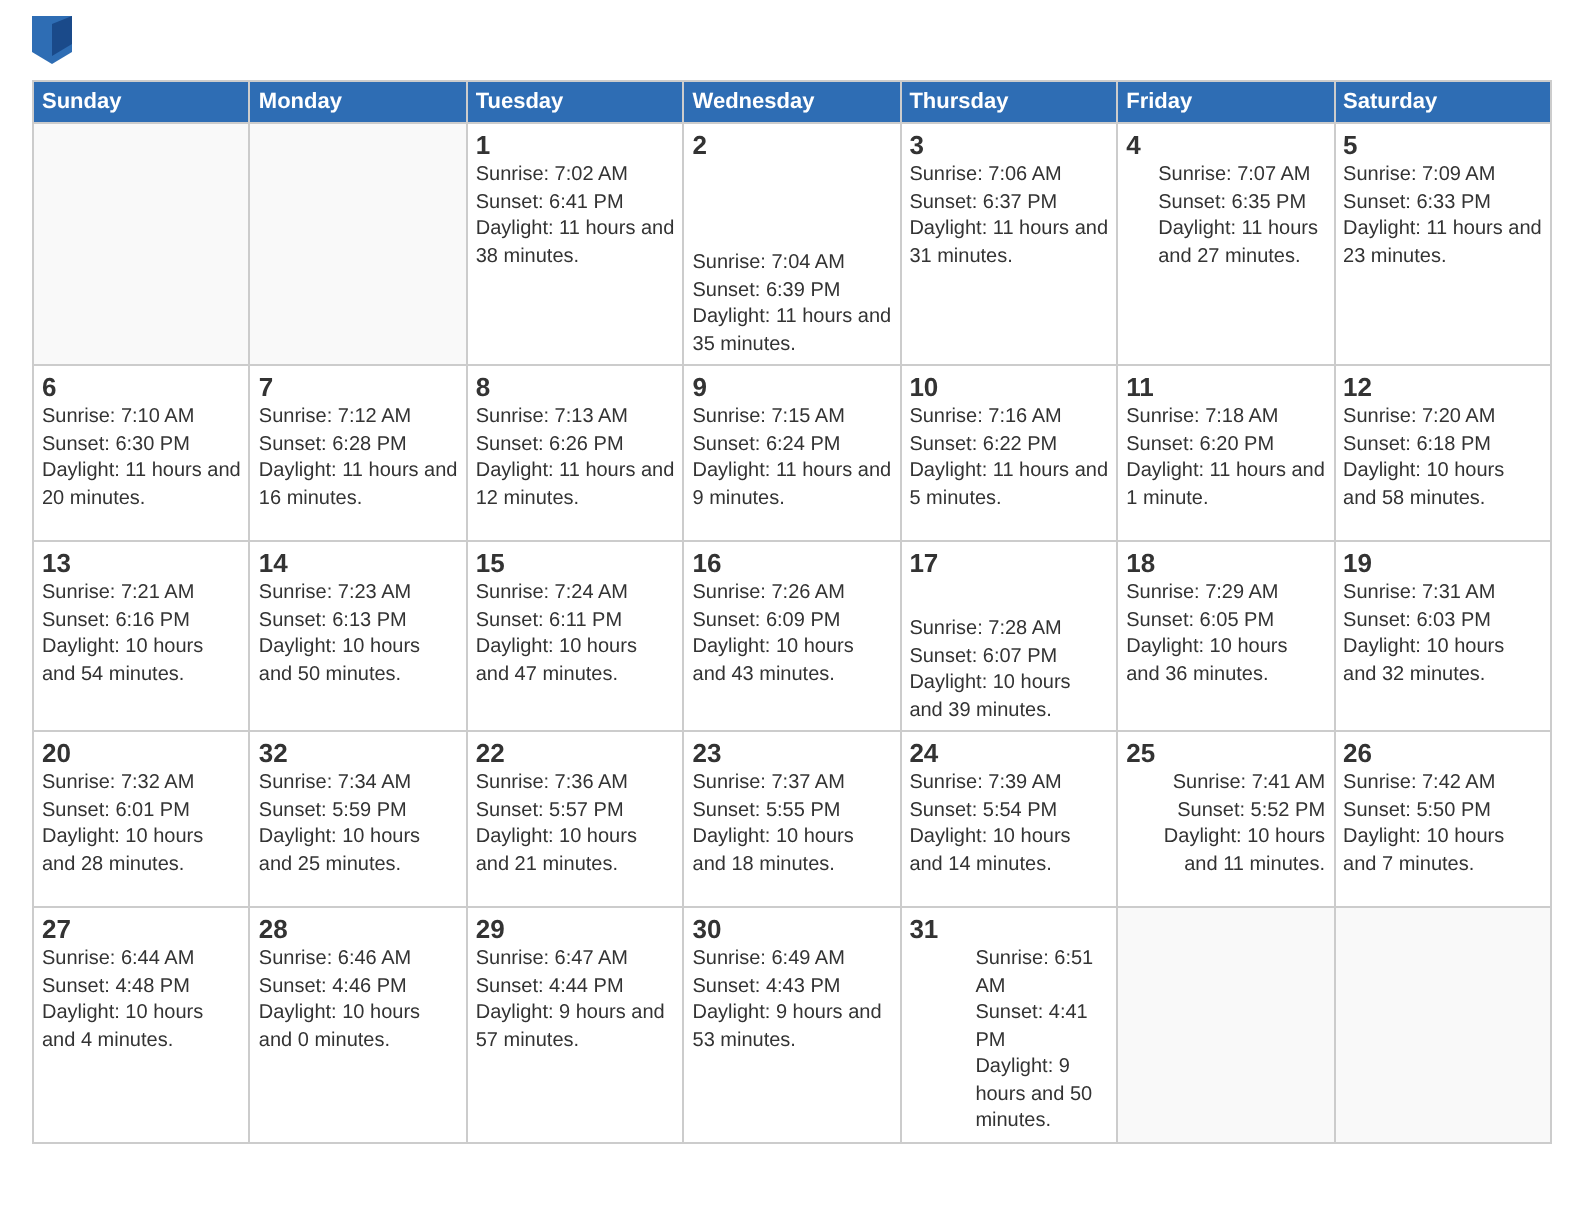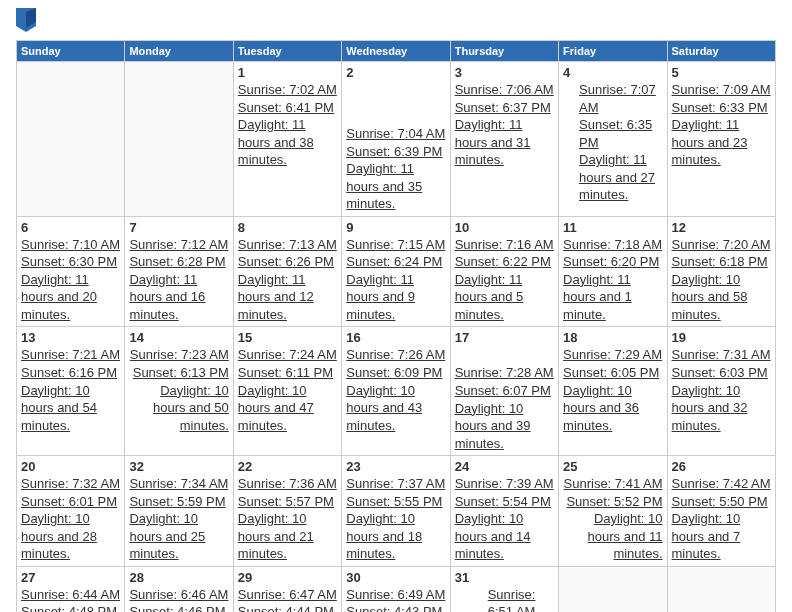--- a/index.html
+++ b/index.html
@@ -81,24 +81,23 @@
     .calendar td.empty {
       background: #f9f9f9;
     }
     .day-number {
       font-size: 13px;
       font-weight: bold;
       display: block;
       margin-bottom: 1px;
     }
     .day-info {
-      font-size: 13px;
+      font-size: 10px;
       line-height: 1.35;
       color: #333;
-      text-decoration: underline;
     }
   </style>
 </head>
 <body>
 
 <div class="page">
   <div class="header">
     <div class="logo">
       <svg class="logo-icon" viewBox="0 0 20 24" xmlns="http://www.w3.org/2000/svg">
         <polygon points="0,0 20,0 20,18 10,24 0,18" fill="#2e6db4"></polygon>
@@ -208,21 +207,21 @@
         </tr>
         <tr>
           <td>
             <span class="day-number">13</span>
             <div class="day-info" style="white-space: pre-line;">Sunrise: 7:21 AM
 Sunset: 6:16 PM
 Daylight: 10 hours and 54 minutes.</div>
           </td>
           <td>
             <span class="day-number">14</span>
-            <div class="day-info" style="white-space: pre-line; text-align: right;">Sunrise: 7:23 AM
+            <div class="day-info" style="white-space: pre-line;">Sunrise: 7:23 AM
 Sunset: 6:13 PM
 Daylight: 10 hours and 50 minutes.</div>
           </td>
           <td>
             <span class="day-number">15</span>
             <div class="day-info" style="white-space: pre-line;">Sunrise: 7:24 AM
 Sunset: 6:11 PM
 Daylight: 10 hours and 47 minutes.</div>
           </td>
           <td>

